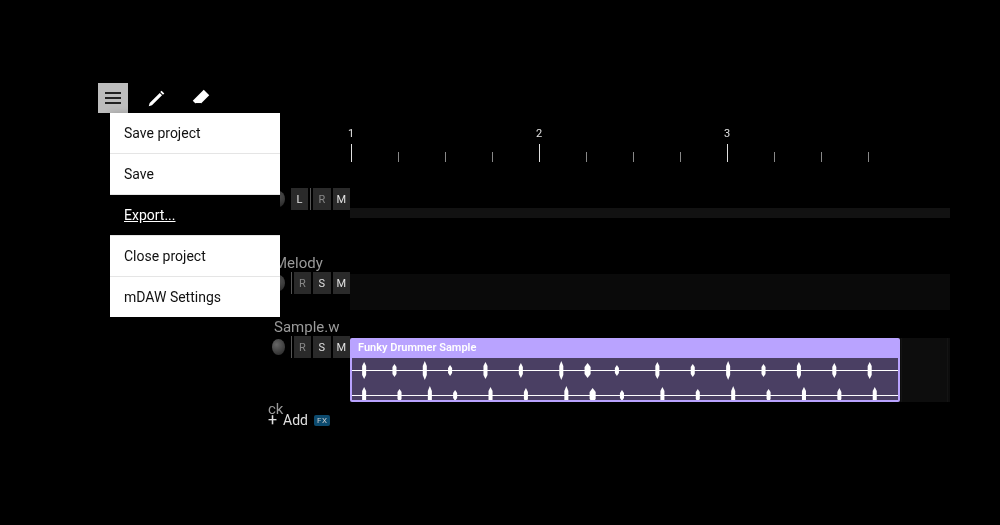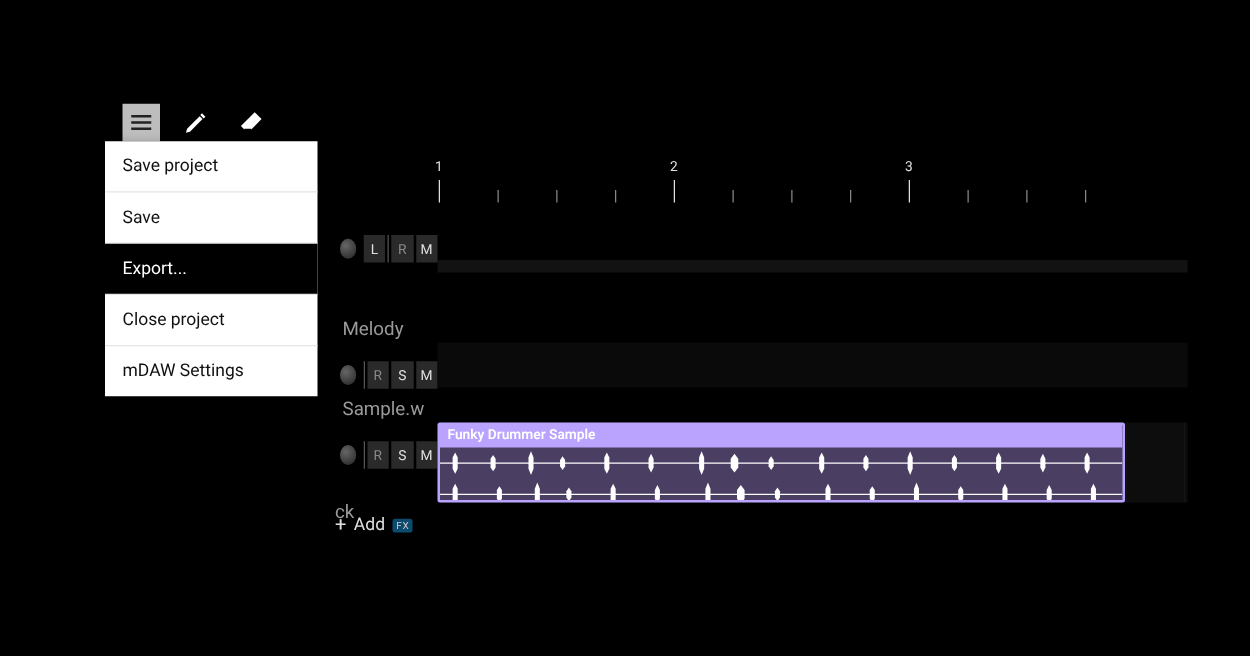--- a/index.html
+++ b/index.html
@@ -44,25 +44,26 @@
     height: 2px;
     background: #222;
   }
   .pencil-icon, .eraser-icon {
     width: 22px;
     height: 22px;
   }
   .menu {
     position: absolute;
     top: 113px;
-    left: 84px;
+    left: 110px;
     width: 170px;
     background: #fff;
     z-index: 10;
     box-shadow: 0 2px 8px rgba(0,0,0,0.3);
+    text-decoration: underline;
   }
   .menu-item {
     padding: 12px 14px;
     color: #111;
     font-size: 14px;
     border-bottom: 1px solid #e5e5e5;
     cursor: pointer;
   }
   .menu-item:last-child { border-bottom: none; }
   .menu-item.selected {
@@ -94,21 +95,21 @@
   .tracks {
     position: absolute;
     top: 188px;
     left: 268px;
     right: 50px;
   }
   .track-name {
     color: #9a9a9a;
     font-size: 15px;
     padding-left: 6px;
-    padding-bottom: 17px;
+    padding-bottom: 0;
   }
   .track-btns {
     display: flex;
     gap: 2px;
     align-items: center;
   }
   .track-btn {
     width: 22px;
     height: 22px;
     background: #2a2a2a;

